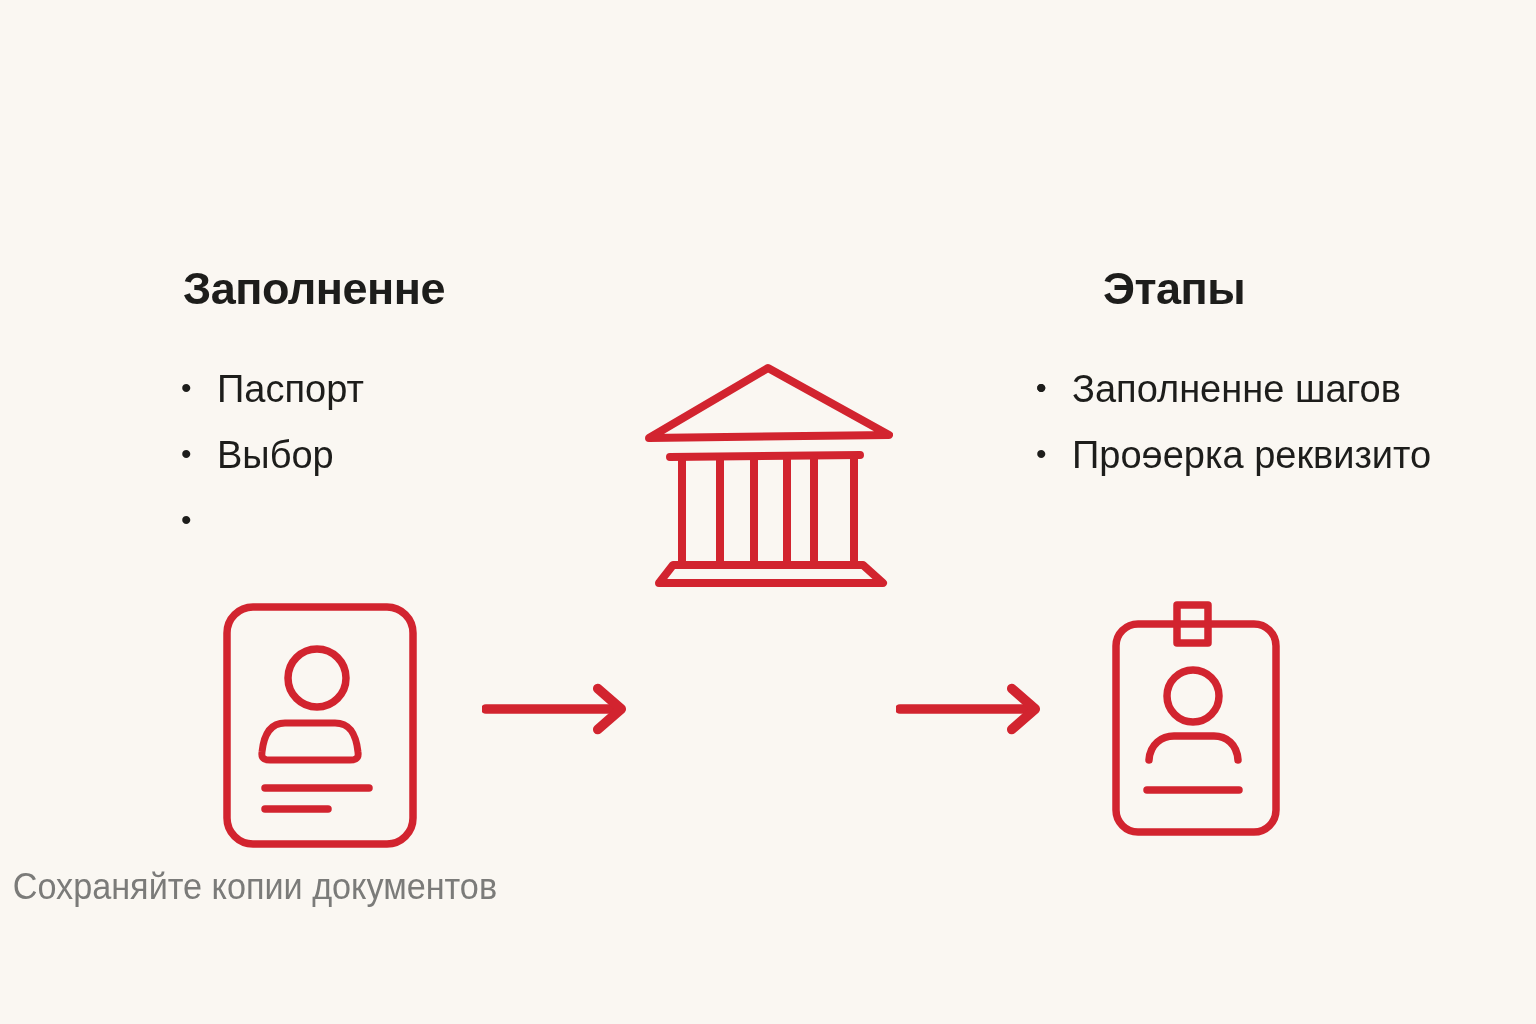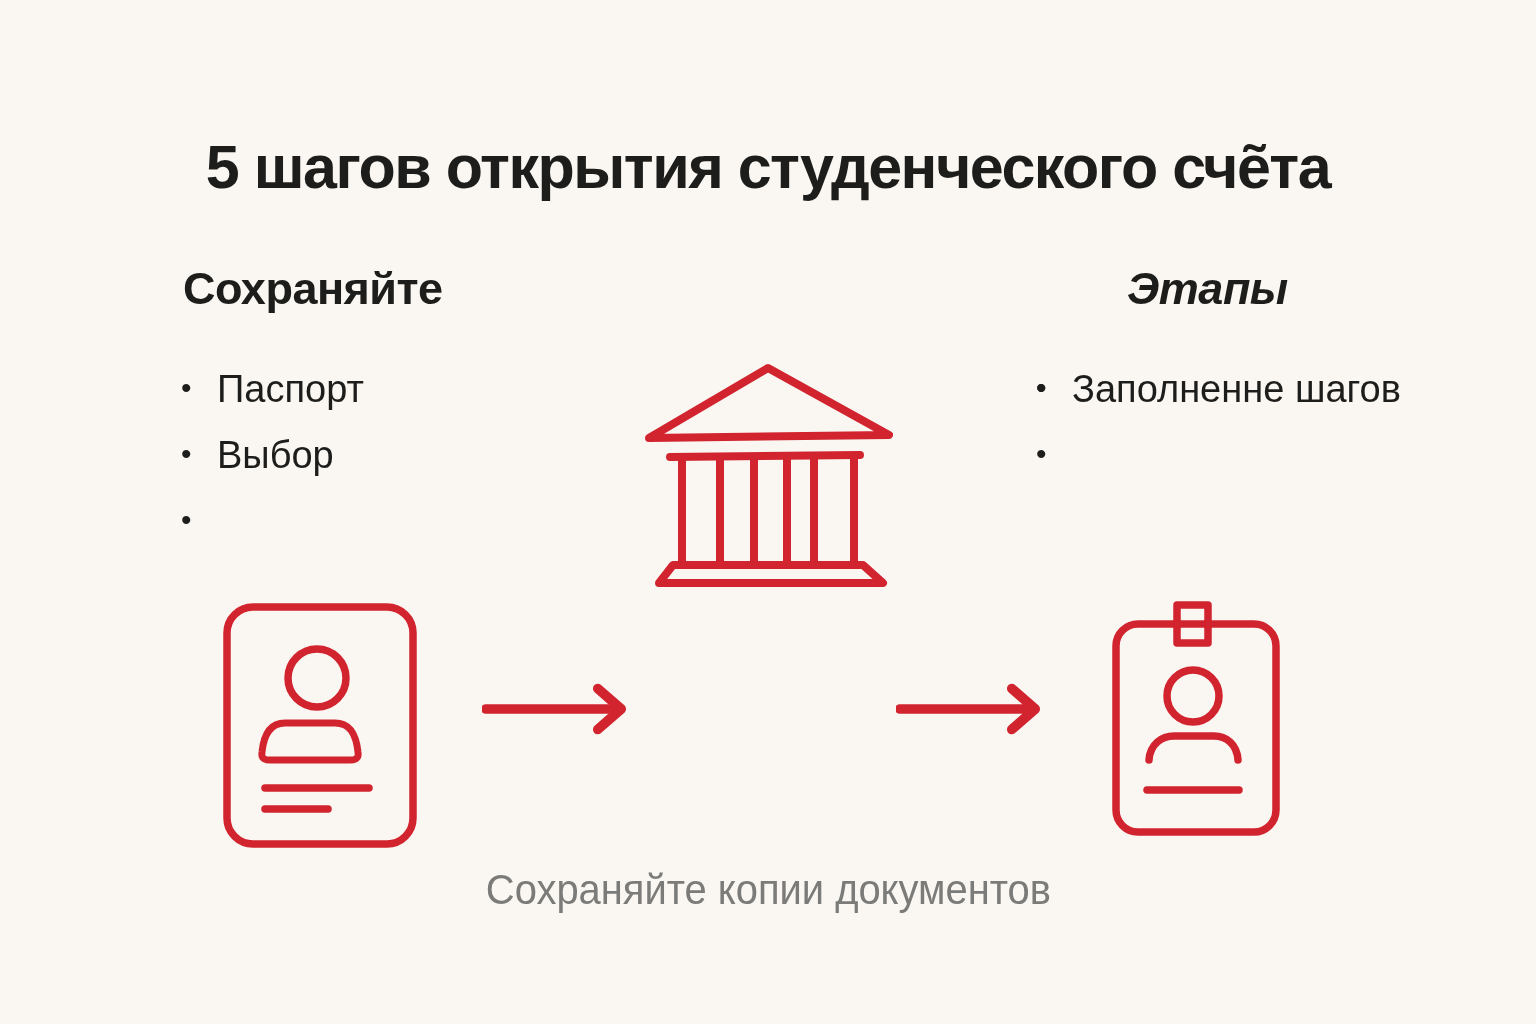--- a/index.html
+++ b/index.html
@@ -24,21 +24,21 @@
     line-height:1.05;
     color:var(--text);
   }
   .col-heading{
     position:absolute;
     font-size:45px;font-weight:700;letter-spacing:-0.5px;
     line-height:1;
     color:var(--text);
   }
   .heading-docs{left:183px;top:266px;}
-  .heading-stages{left:1127px;top:266px;font-style:italic;}
+  .heading-stages{left:1103px;top:266px;}
   ul.bullet-list{
     position:absolute;list-style:none;margin:0;padding:0;
   }
   .list-docs{left:181px;top:356px;}
   .list-stages{left:1036px;top:356px;}
   ul.bullet-list li{
     position:relative;
     padding-left:36px;
     font-size:38px;line-height:66px;
     white-space:nowrap;
@@ -54,34 +54,33 @@
     fill:none;stroke:var(--accent);
     stroke-linecap:round;stroke-linejoin:round;
   }
   .bank-icon{left:645px;top:362px;width:248px;height:228px;}
   .passport-icon{left:222px;top:602px;width:196px;height:247px;}
   .badge-icon{left:1112px;top:600px;width:168px;height:236px;}
   .arrow-one{left:482px;top:683px;width:146px;height:52px;}
   .arrow-two{left:896px;top:683px;width:146px;height:52px;}
   .footer-note{
     position:absolute;left:0;right:0;top:866px;
-    text-align:center;
-    font-size:42px;
+    text-align:left;
+    font-size:36px;
     color:var(--muted);
   }
   .footer-note span{display:inline-block;transform:scaleX(0.95);transform-origin:center;}
 </style>
 </head>
 <body>
 
 <div class="canvas">
 
-  <h1 class="title">5 шагов открытия студенческого счẽта</h1>
 
-  <div class="col-heading heading-docs">Сохраняйте</div>
+  <div class="col-heading heading-docs">Заполненне</div>
   <div class="col-heading heading-stages">Этапы</div>
 
   <ul class="bullet-list list-docs">
     <li>
       <span class="bullet">•</span>
       <span>Паспорт</span>
     </li>
     <li>
       <span class="bullet">•</span>
       <span>Выбор</span>
@@ -94,20 +93,21 @@
   <ul class="bullet-list list-stages">
     <li>
       <span class="bullet">•</span>
     </li>
     <li>
       <span class="bullet">•</span>
       <span>Заполненне шагов</span>
     </li>
     <li>
       <span class="bullet">•</span>
+      <span>Проɘерка реквизито</span>
     </li>
   </ul>
 
   <div class="icon-abs bank-icon">
     <svg viewBox="0 0 248 228" aria-hidden="true">
       <path class="stroke" stroke-width="8" d="M4 76 L123 6 L244 73 Z"></path>
       <path class="stroke" stroke-width="8" d="M25 95 L215 93"></path>
       <path class="stroke" stroke-width="8" d="M37 97 L37 201"></path>
       <path class="stroke" stroke-width="8" d="M75 96 L75 201"></path>
       <path class="stroke" stroke-width="8" d="M109 96 L109 201"></path>

